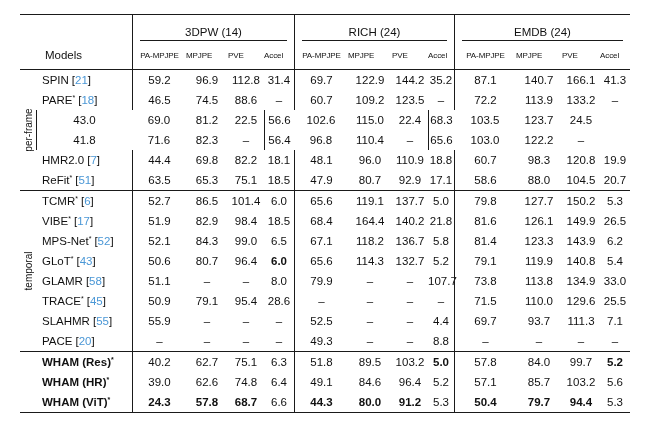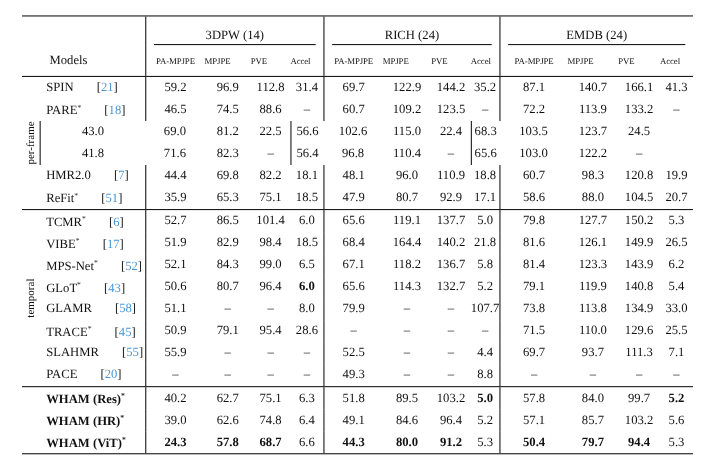--- a/index.html
+++ b/index.html
@@ -1,17 +1,17 @@
 <!DOCTYPE html>
 <html style="--cite: #4a97d6;"><head>
 <meta charset="utf-8">
 <style>
   html,body{margin:0;padding:0;}
   .page{width:648px;height:424px;background:#ffffff;position:relative;overflow:hidden;
-        font-family:Liberation Serif, serif;color:#111;}
+        font-family:Liberation Sans, sans-serif;color:#111;}
   .tbl{position:absolute;left:20px;top:14px;width:610px;border-top:1.6px solid #1a1a1a;}
 
   
   .hrow1{display:grid;grid-template-columns:112px 162px 160px 176px;height:26px;}
   .groupcell{position:relative;text-align:center;font-size:11.5px;padding-top:7px;white-space:nowrap;}
   .groupcell.bar{border-left:1px solid #1a1a1a;}
   .cmid{position:absolute;left:7px;right:7px;bottom:0;height:0;border-bottom:1px solid #1a1a1a;}
 
   
   .hrow2,.row{display:grid;
@@ -23,21 +23,21 @@
   .bar{border-left:1px solid #1a1a1a;align-self:stretch;display:flex;align-items:center;justify-content:center;}
 
   .section{position:relative;border-bottom:1px solid #1a1a1a;}
   .section.last{border-bottom:1.6px solid #1a1a1a;}
   .row{height:20px;}
   .cell{white-space:nowrap;}
   .cell.val{text-align:center;font-size:11.5px;justify-content:center;}
   .cell.model{font-size:11.5px;padding-left:6px;}
   .bold{font-weight:bold;}
   sup.star{font-size:7px;vertical-align:4px;}
-  .cite{margin-left:21px;cursor:pointer;}
+  .cite{margin-left:3px;cursor:pointer;}
   .cite-num{color:var(--cite,#4a97d6);}
   .sec-label{position:absolute;left:8px;top:50%;transform:translate(-50%,-50%) rotate(-90deg);
              font-size:10px;white-space:nowrap;}
 </style>
 </head>
 <body>
 
 <div class="page">
   <div class="tbl">
 
@@ -150,21 +150,21 @@
             <div class="cell val">110.9</div>
             <div class="cell val">18.8</div>
             <div class="cell val bar">60.7</div>
             <div class="cell val">98.3</div>
             <div class="cell val">120.8</div>
             <div class="cell val">19.9</div>
           </div>
           <div class="row">
             <div class="cell gutter"></div>
             <div class="cell model"><span>ReFit</span><sup class="star">*</sup><span class="cite"><span>[</span><span class="cite-num">51</span><span>]</span></span></div>
-            <div class="cell val bar">35.9</div>
+            <div class="cell val bar">63.5</div>
             <div class="cell val">65.3</div>
             <div class="cell val">75.1</div>
             <div class="cell val">18.5</div>
             <div class="cell val bar">47.9</div>
             <div class="cell val">80.7</div>
             <div class="cell val">92.9</div>
             <div class="cell val">17.1</div>
             <div class="cell val bar">58.6</div>
             <div class="cell val">88.0</div>
             <div class="cell val">104.5</div>

